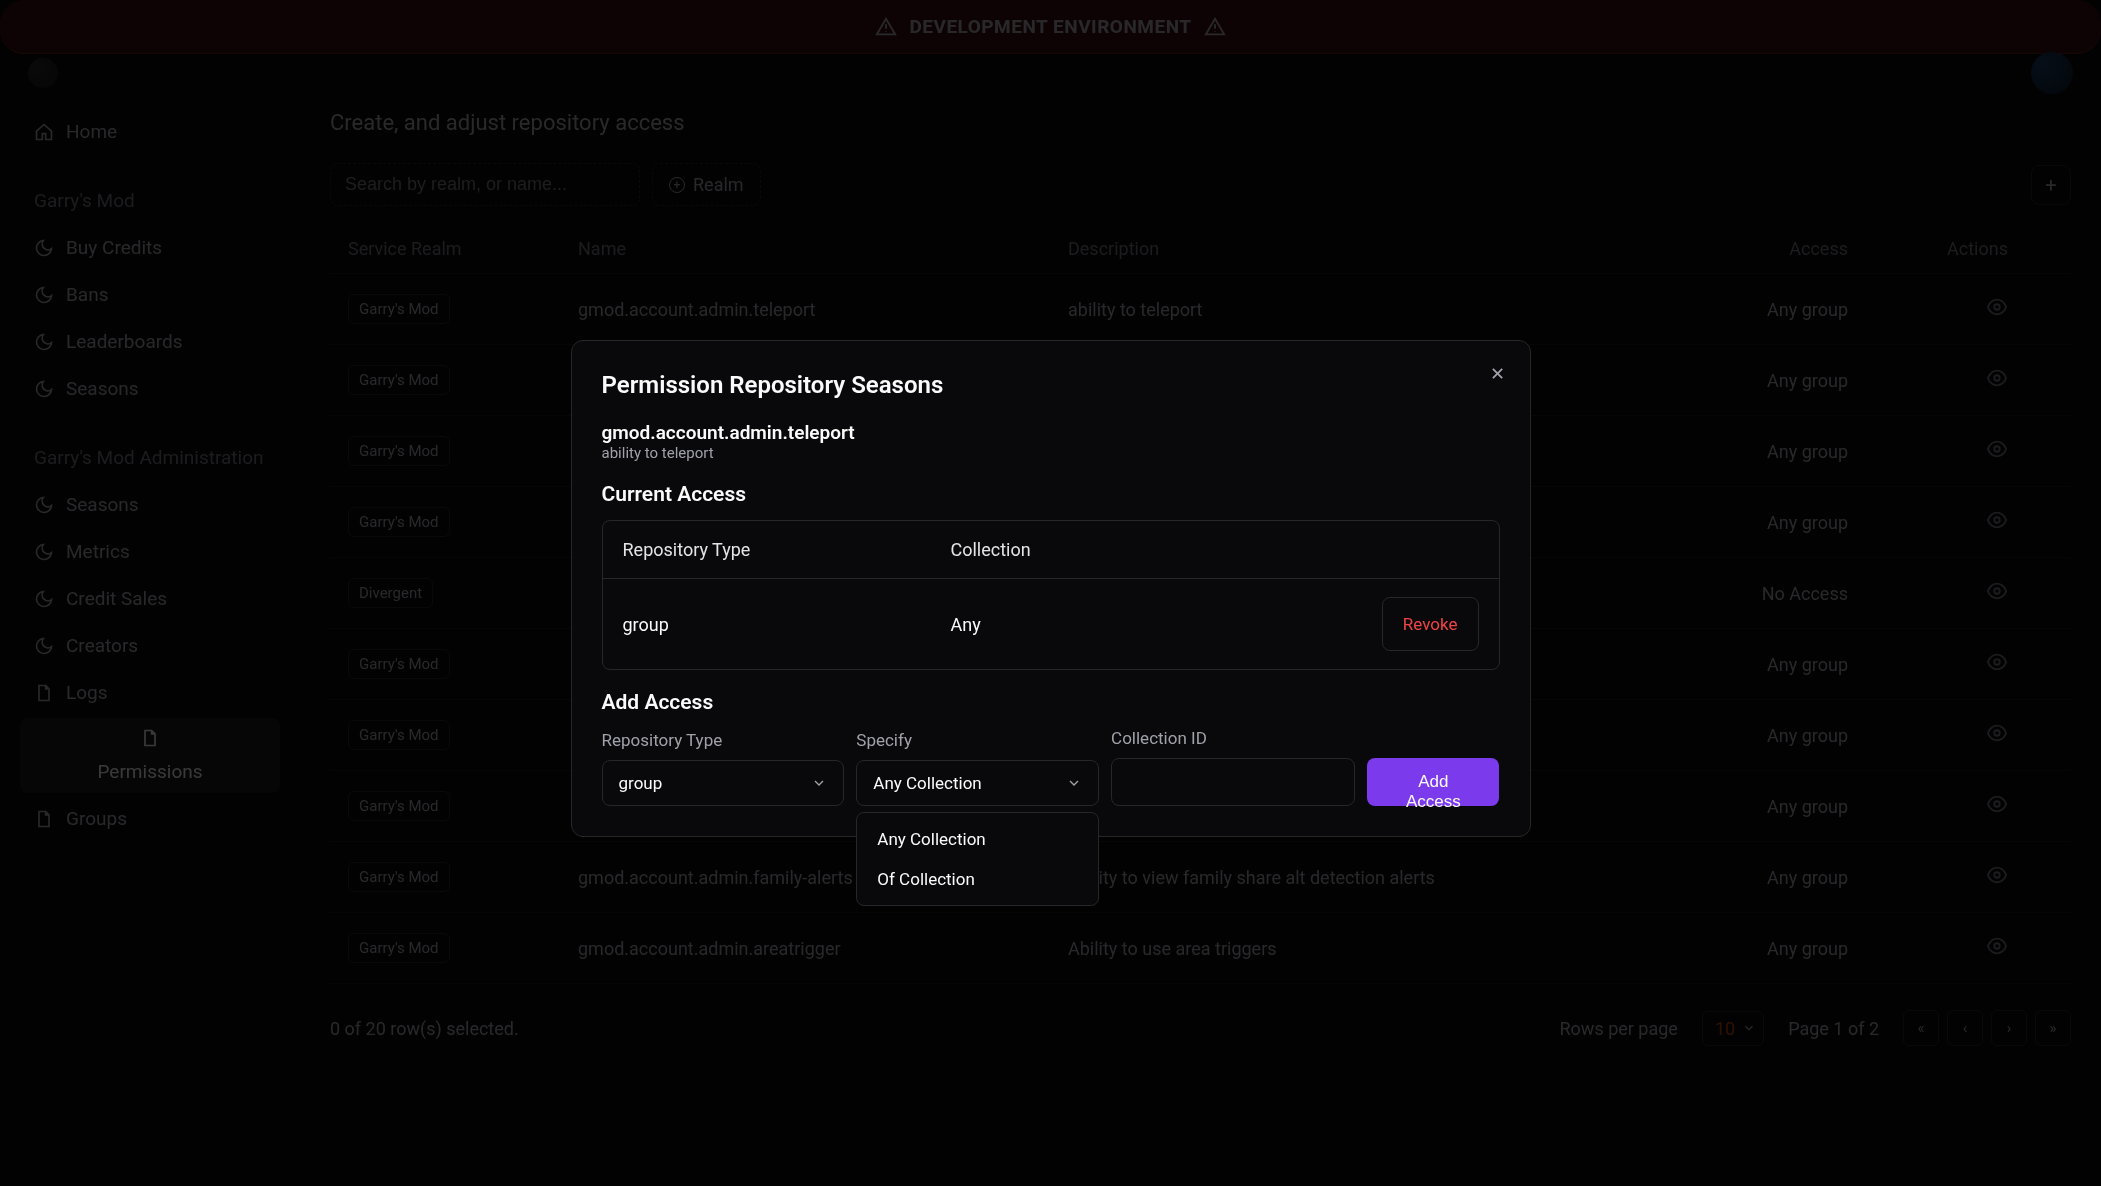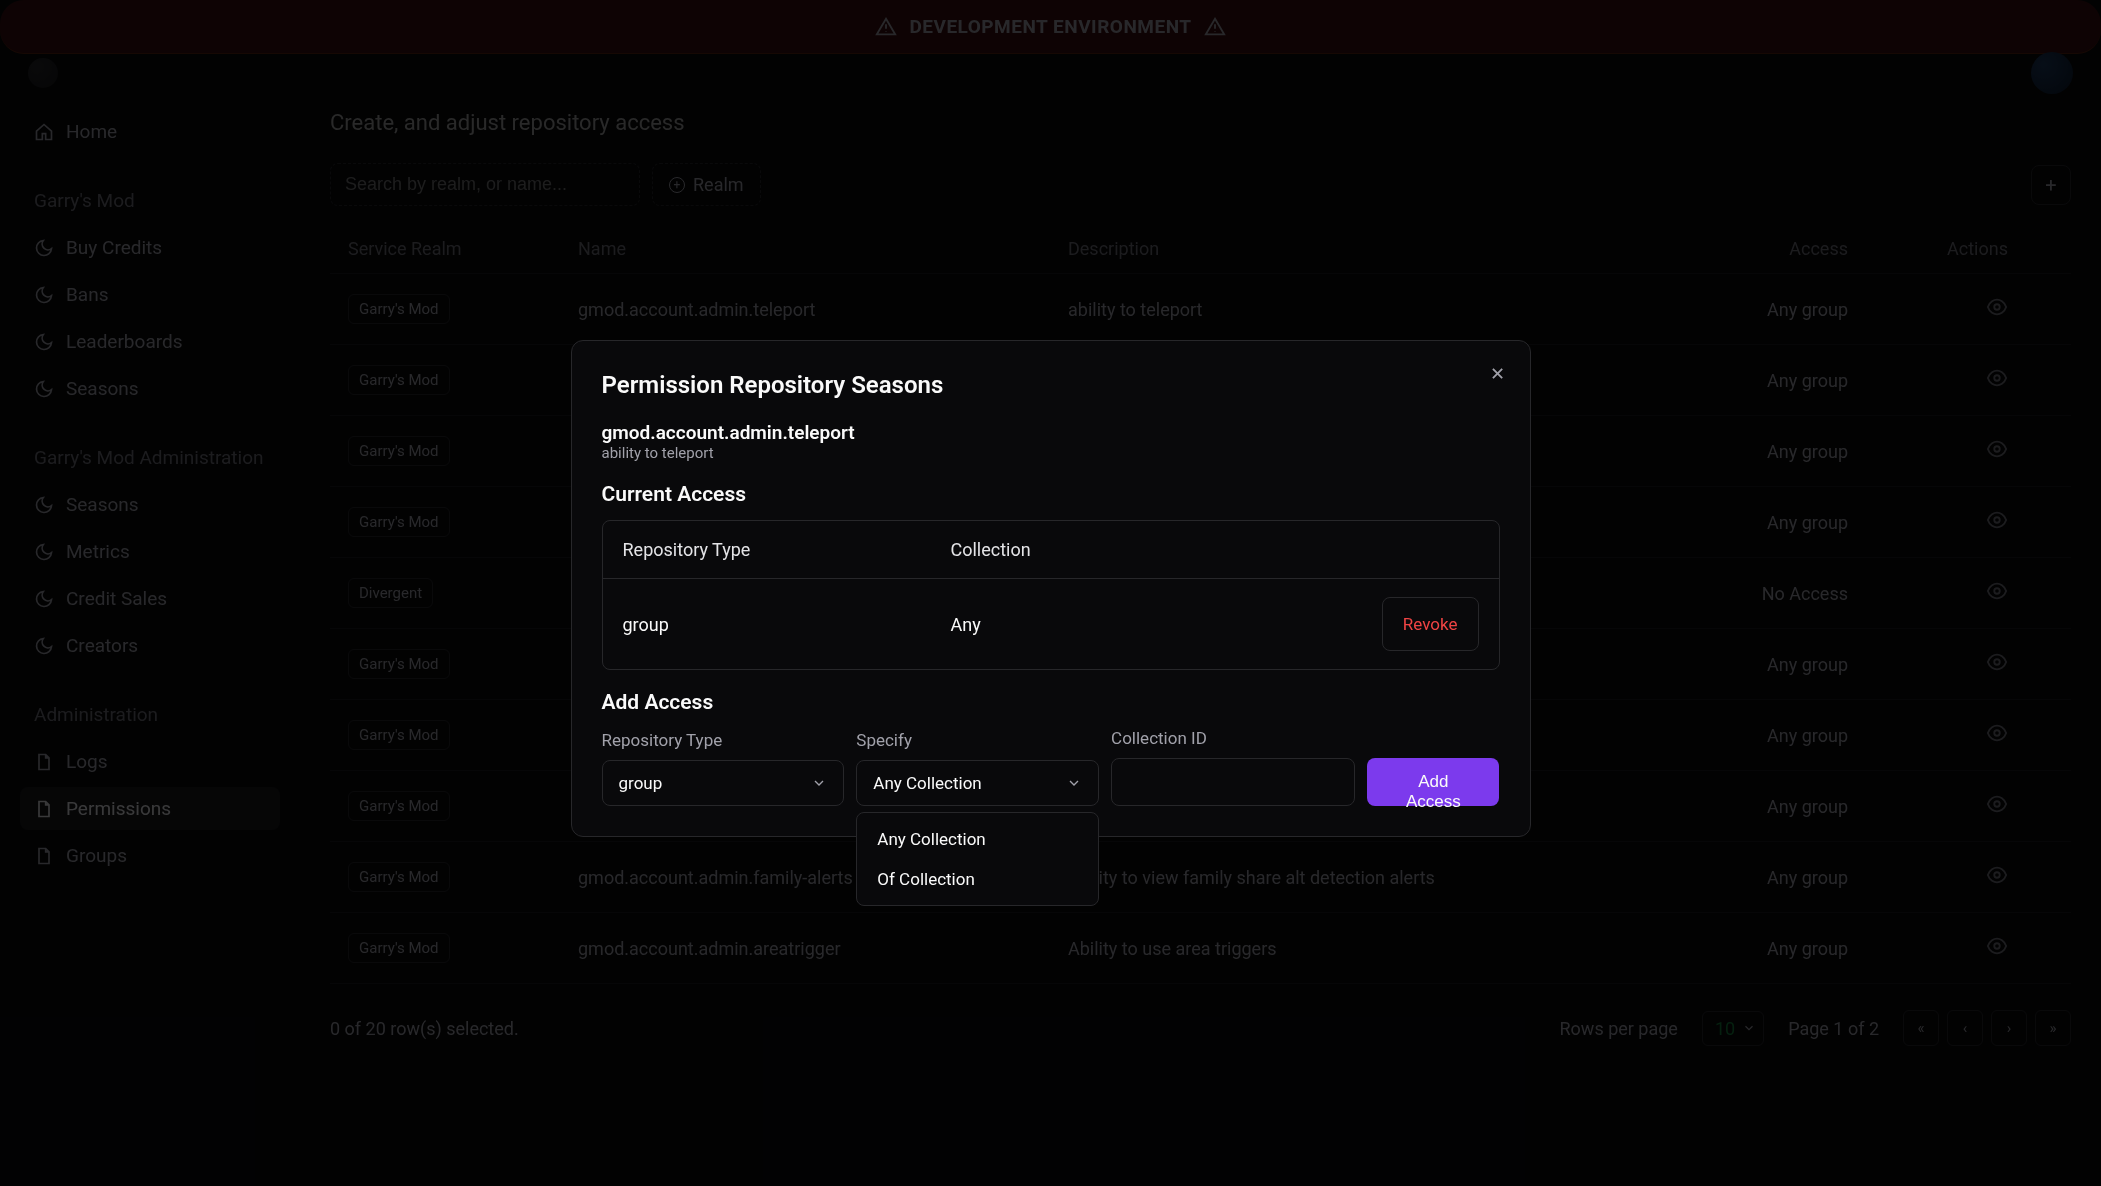--- a/index.html
+++ b/index.html
@@ -73,20 +73,21 @@
       gap: 12px;
       padding: 10px 14px;
       border-radius: 8px;
       color: #a1a1aa;
       font-size: 19px;
       cursor: pointer;
     }
     .sidebar-item.active {
       background: #18181b;
       color: #e4e4e7;
+      flex-direction: column;
     }
     .sidebar-section {
       color: #71717a;
       font-size: 19px;
       padding: 10px 14px;
       margin-top: 22px;
     }
     .sidebar-icon {
       width: 20px;
       height: 20px;
@@ -203,21 +204,21 @@
     .footer-right {
       margin-left: auto;
       display: flex;
       align-items: center;
       gap: 24px;
     }
     .rpp-select {
       border: 1px solid #27272a;
       border-radius: 6px;
       padding: 6px 28px 6px 12px;
-      color: #15803d;
+      color: #c2410c;
       position: relative;
     }
     .rpp-wrapper { position: relative; display: inline-block; }
     .rpp-chev {
       position: absolute;
       right: 8px;
       top: 50%;
       transform: translateY(-50%);
       width: 14px;
       height: 14px;
@@ -475,21 +476,20 @@
         </svg>
       <span>Credit Sales</span>
     </div>
     <div class="sidebar-item">
       <svg class="sidebar-icon" viewBox="0 0 24 24">
           <path d="M21 12.8 A9 9 0 1 1 11.2 3 A7 7 0 0 0 21 12.8 Z"></path>
         </svg>
       <span>Creators</span>
     </div>
 
-    <div class="sidebar-section">Administration</div>
     <div class="sidebar-item">
       <svg class="sidebar-icon" viewBox="0 0 24 24">
           <path d="M6 3 L14 3 L18 7 L18 21 L6 21 Z M14 3 L14 7 L18 7"></path>
         </svg>
       <span>Logs</span>
     </div>
     <div class="sidebar-item active">
       <svg class="sidebar-icon" viewBox="0 0 24 24">
           <path d="M6 3 L14 3 L18 7 L18 21 L6 21 Z M14 3 L14 7 L18 7"></path>
         </svg>

